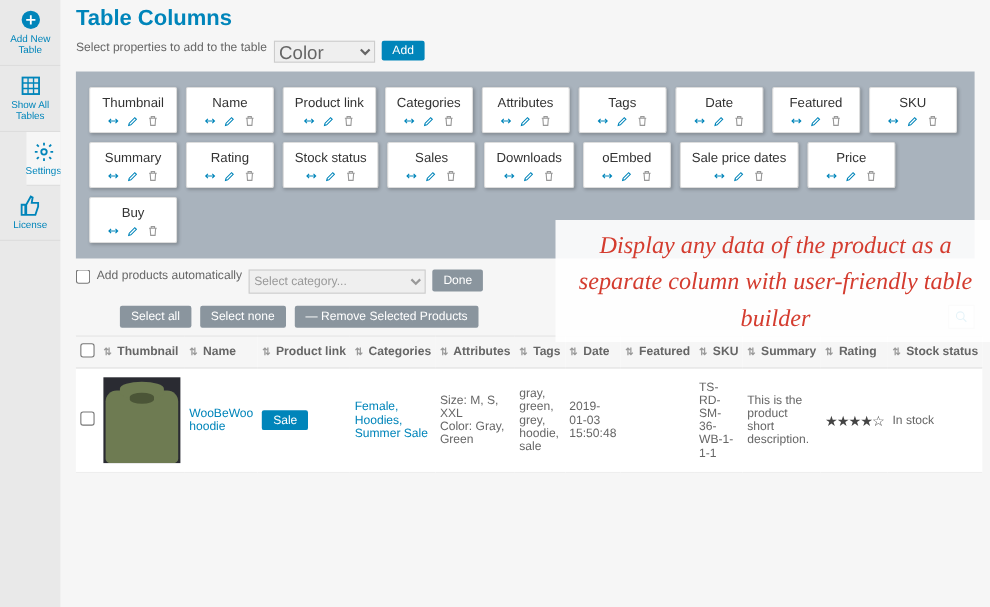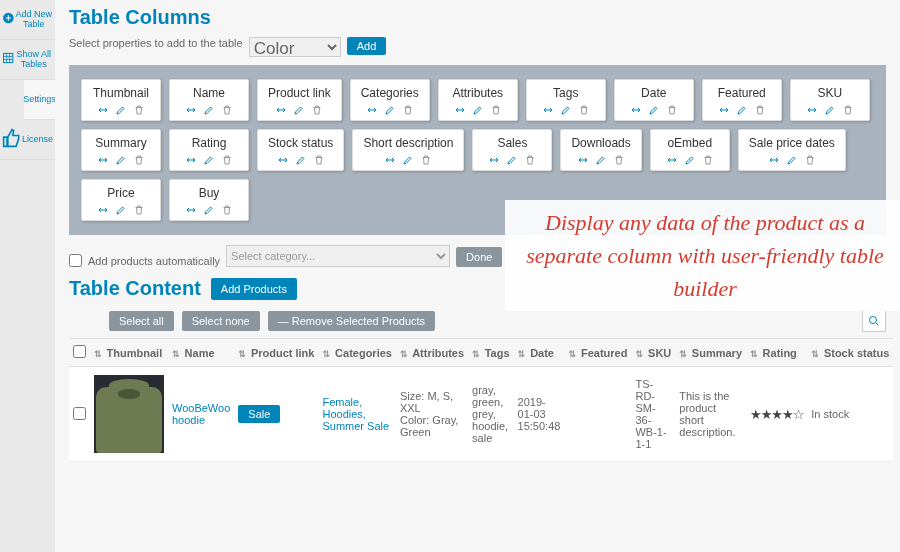--- a/index.html
+++ b/index.html
@@ -1,33 +1,33 @@
 <!DOCTYPE html>
 <html><head>
 <meta charset="utf-8">
 <style>
 * { box-sizing: border-box; margin: 0; padding: 0; }
 body { font-family: Arial, Helvetica, sans-serif; font-size: 12px; background: #f0f0f1; color: #333; width: 900px; height: 552px; overflow: hidden; }
 .wrap { display: flex; width: 100%; height: 100%; }
 .sidebar { width: 55px; background: #e9e9e9; display: flex; flex-direction: column; }
-.sidebar-item { display: flex; flex-direction: row; align-items: center; justify-content: center; padding: 8px 2px; cursor: pointer; border-bottom: 1px solid #ddd; color: #0085ba; font-size: 9px; text-align: center; line-height: 1.1; }
+.sidebar-item { display: flex; flex-direction: column; align-items: center; justify-content: center; padding: 8px 2px; cursor: pointer; border-bottom: 1px solid #ddd; color: #0085ba; font-size: 9px; text-align: center; line-height: 1.1; }
 .sidebar-item.active { background: #f6f6f6; margin-left: 24px; }
 .sidebar-item svg { width: 20px; height: 20px; margin-bottom: 3px; }
 .main { flex: 1; padding: 0 14px 10px 14px; background: #f6f6f6; overflow: hidden; }
 h2.section { color: #0085ba; font-size: 20px; font-weight: bold; margin: 6px 0 8px; }
 .propsrow { display: flex; align-items: flex-start; gap: 6px; font-size: 11px; color: #666; margin-bottom: 8px; }
 .propsrow select { width: 92px; height: 20px; border: 1px solid #ccc; font-size: 17px; color: #666; }
 .btn-blue { background: #0085ba; color: #fff; border: none; padding: 3px 10px; font-size: 11px; cursor: pointer; border-radius: 2px; }
 .columns-area { background: #a9b3bd; padding: 14px 12px; display: flex; flex-wrap: wrap; gap: 8px; }
 .col-card { background: #fff; border: 1px solid #ddd; border-radius: 2px; padding: 6px 10px 4px; min-width: 80px; box-shadow: 1px 1px 3px rgba(0,0,0,.2); display: flex; flex-direction: column; align-items: center; }
 .col-card .title { font-size: 12px; color: #333; margin-bottom: 4px; white-space: nowrap; }
 .col-card .actions { display: flex; gap: 6px; align-items: center; }
 .col-card .actions svg { width: 12px; height: 12px; }
-.autorow { display: flex; align-items: flex-end; gap: 6px; margin: 10px 0; font-size: 11px; color: #666; }
-.autorow select { width: 224px; height: 22px; border: 1px solid #ccc; font-size: 11px; color: #999; }
+.autorow { display: flex; align-items: flex-start; gap: 6px; margin: 10px 0; font-size: 11px; color: #666; }
+.autorow select { width: 161px; height: 22px; border: 1px solid #ccc; font-size: 11px; color: #999; }
 .btn-gray { background: #8a959e; color: #fff; border: none; padding: 4px 10px; font-size: 11px; cursor: pointer; border-radius: 2px; }
 .content-head { display: flex; align-items: center; gap: 10px; margin-top: 6px; }
 .actions-bar { display: flex; gap: 8px; margin: 10px 0 6px; align-items: center; padding-left: 40px; }
 .search-ic { margin-left: auto; width: 24px; height: 22px; border: 1px solid #ccc; display: flex; align-items: center; justify-content: center; background: #fff; cursor: pointer; }
 table.data { width: 100%; border-collapse: collapse; background: #fff; }
 table.data thead th { background: #f6f6f6; color: #666; font-size: 11px; font-weight: bold; padding: 6px 4px; text-align: left; border-top: 1px solid #e0e0e0; border-bottom: 1px solid #e0e0e0; white-space: nowrap; }
 table.data thead th .sort { color: #999; font-size: 9px; margin-right: 2px; }
 table.data tbody td { padding: 8px 4px; font-size: 11px; color: #666; border-bottom: 1px solid #eee; vertical-align: middle; }
 .thumb { width: 70px; height: 78px; background: #2a2b32; display: flex; align-items: flex-end; justify-content: center; overflow: hidden; }
 .hoodie { width: 66px; height: 66px; background: #6e7b52; border-radius: 10px 10px 4px 4px; position: relative; }
@@ -246,34 +246,20 @@
             </svg>
             <svg viewBox="0 0 24 24">
               <path d="M4 20l4-1 10-10-3-3L5 16l-1 4z" class="icon-blue"></path>
             </svg>
             <svg viewBox="0 0 24 24">
               <path d="M5 7h14M9 7V4h6v3M7 7l1 13h8l1-13" class="icon-gray"></path>
             </svg>
           </div>
         </div>
         <div class="col-card">
-          <div class="title">Short description</div>
-          <div class="actions">
-            <svg viewBox="0 0 24 24">
-              <path d="M4 12h16M8 8l-4 4 4 4M16 8l4 4-4 4" class="icon-blue"></path>
-            </svg>
-            <svg viewBox="0 0 24 24">
-              <path d="M4 20l4-1 10-10-3-3L5 16l-1 4z" class="icon-blue"></path>
-            </svg>
-            <svg viewBox="0 0 24 24">
-              <path d="M5 7h14M9 7V4h6v3M7 7l1 13h8l1-13" class="icon-gray"></path>
-            </svg>
-          </div>
-        </div>
-        <div class="col-card">
           <div class="title">Sales</div>
           <div class="actions">
             <svg viewBox="0 0 24 24">
               <path d="M4 12h16M8 8l-4 4 4 4M16 8l4 4-4 4" class="icon-blue"></path>
             </svg>
             <svg viewBox="0 0 24 24">
               <path d="M4 20l4-1 10-10-3-3L5 16l-1 4z" class="icon-blue"></path>
             </svg>
             <svg viewBox="0 0 24 24">
               <path d="M5 7h14M9 7V4h6v3M7 7l1 13h8l1-13" class="icon-gray"></path>
@@ -352,24 +338,20 @@
         </div>
       </div>
 
     <div class="autorow">
       <input type="checkbox" style="">
       <span>Add products automatically</span>
       <select><option>Select category...</option></select>
       <button class="btn-gray">Done</button>
     </div>
 
-    <div class="content-head">
-      <h2 class="section" style="margin:0">Table Content</h2>
-      <button class="btn-blue" style="padding:5px 10px">Add Products</button>
-    </div>
 
     <div class="actions-bar">
       <button class="btn-gray">Select all</button>
       <button class="btn-gray">Select none</button>
       <button class="btn-gray">— Remove Selected Products</button>
       <div class="search-ic">
         <svg width="12" height="12" viewBox="0 0 24 24">
             <circle cx="10" cy="10" r="7" class="icon-blue"></circle>
             <path d="M15 15l6 6" class="icon-blue"></path>
           </svg>

